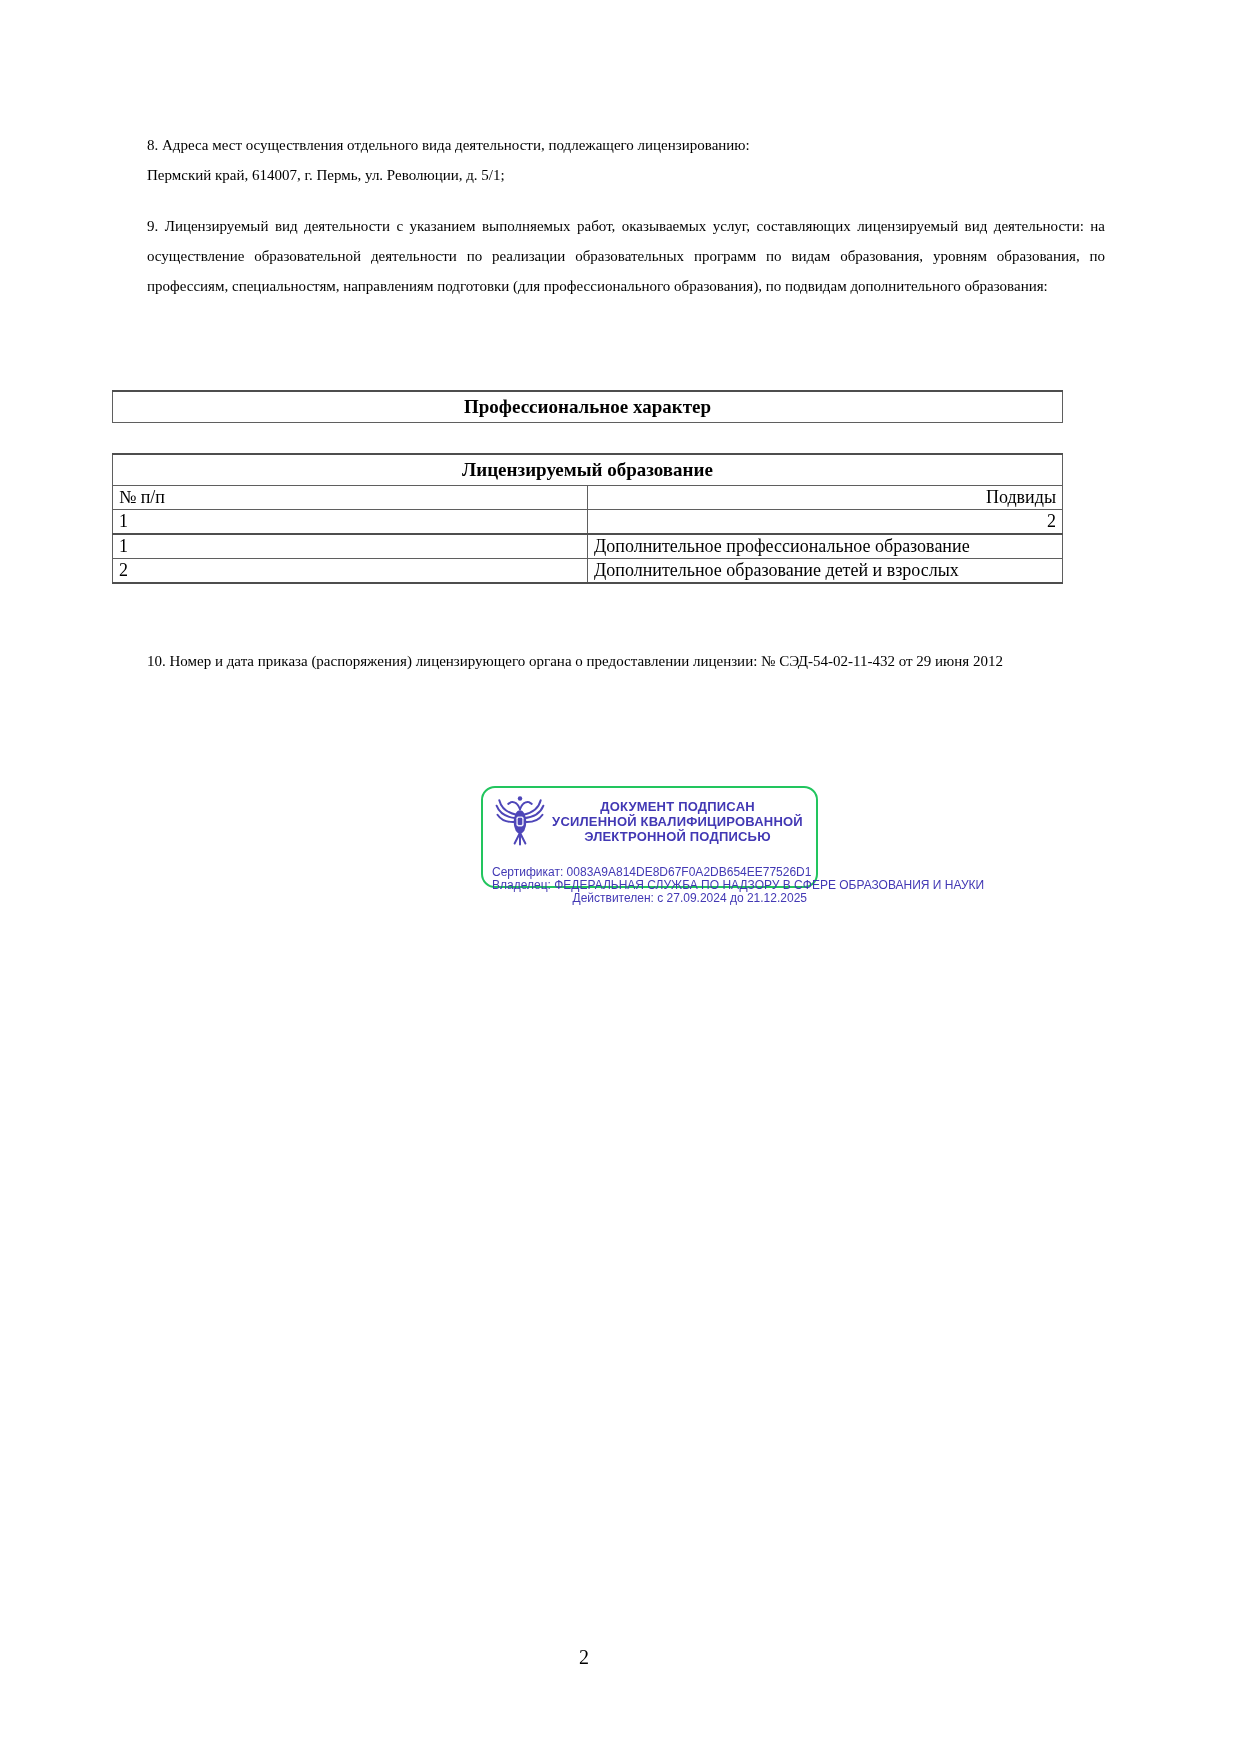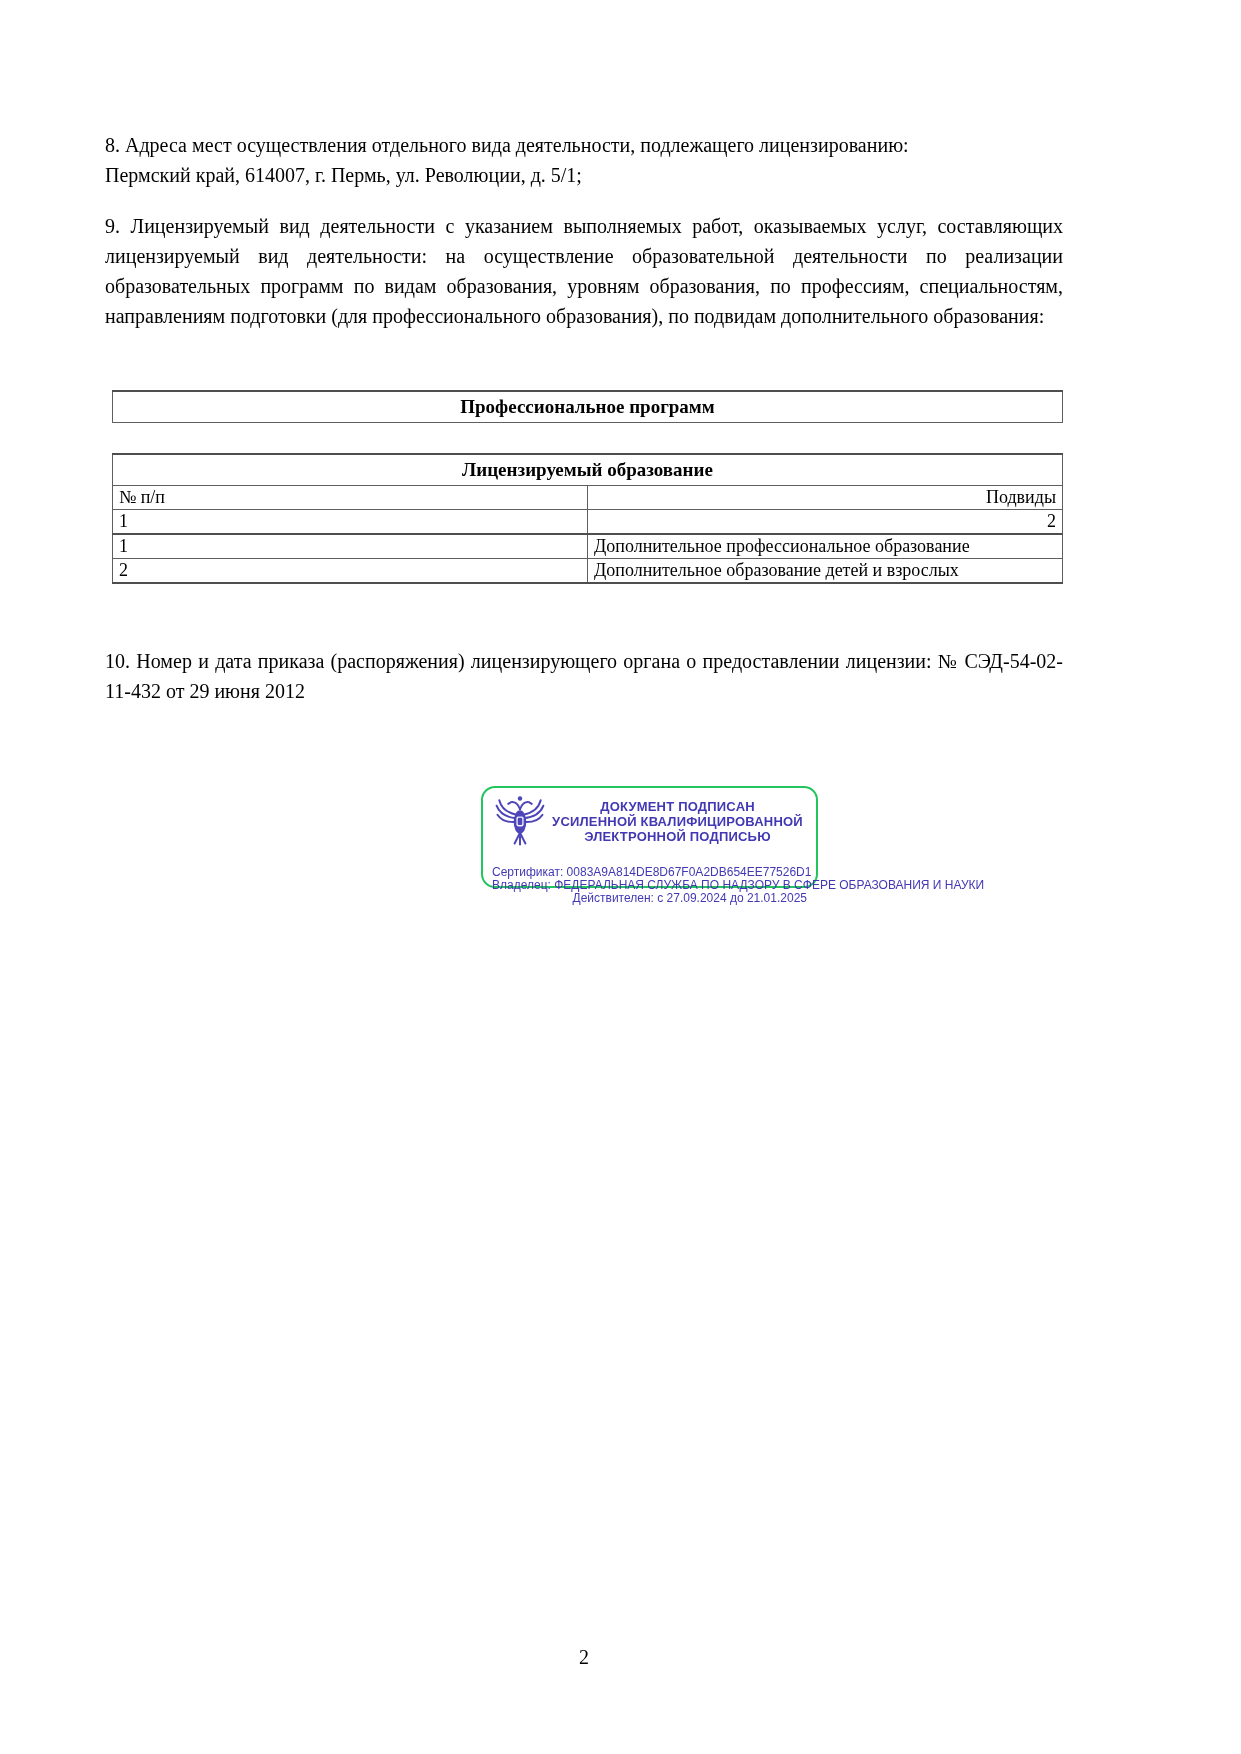--- a/index.html
+++ b/index.html
@@ -6,21 +6,21 @@
   .page{
     position:relative;
     width:1241px;height:1754px;
     margin:0 auto;
     background:#ffffff;
     font-family:"Liberation Serif", serif;
     color:#000;
     overflow:hidden;
   }
   .abs{position:absolute;}
-  .bodytext{font-size:20px;line-height:30px;}
+  .bodytext{font-size:15px;line-height:30px;margin-left:42px;}
   .justify{text-align:justify;}
   #para8{top:130px;left:105px;width:958px;}
   #para9{top:211px;left:105px;width:958px;}
   #para10{top:646px;left:105px;width:958px;}
 
   table{border-collapse:collapse;table-layout:fixed;}
   .doc-table{width:951px;font-size:18px;}
   .doc-table td{border:1px solid #5f5f5f;padding:1px 6px;vertical-align:middle;}
   .table-wrap1{top:390px;left:112px;}
   .table-wrap2{top:453px;left:112px;}
@@ -57,21 +57,21 @@
     <div>8. Адреса мест осуществления отдельного вида деятельности, подлежащего лицензированию:</div>
     <div>Пермский край, 614007, г. Пермь, ул. Революции, д. 5/1;</div>
   </div>
 
   <div id="para9" class="abs bodytext justify">9. Лицензируемый вид деятельности с указанием выполняемых работ, оказываемых услуг, составляющих лицензируемый вид деятельности: на осуществление образовательной деятельности по реализации образовательных программ по видам образования, уровням образования, по профессиям, специальностям, направлениям подготовки (для профессионального образования), по подвидам дополнительного образования:</div>
 
   <div class="abs table-wrap1">
     <table class="doc-table">
       <tbody>
       <tr>
-        <td class="title-cell">Профессиональное программ</td>
+        <td class="title-cell">Профессиональное характер</td>
       </tr>
       </tbody>
     </table>
   </div>
 
   <div class="abs table-wrap2">
     <table class="doc-table">
       <tbody>
       <tr>
         <td class="title-cell" colspan="2">Лицензируемый образование</td>
@@ -123,20 +123,20 @@
       </div>
       <div class="stamp-title">
         <div>ДОКУМЕНТ ПОДПИСАН</div>
         <div>УСИЛЕННОЙ КВАЛИФИЦИРОВАННОЙ</div>
         <div>ЭЛЕКТРОННОЙ ПОДПИСЬЮ</div>
       </div>
     </div>
     <div class="stamp-lines">
       <div>Сертификат: 0083A9A814DE8D67F0A2DB654EE77526D1</div>
       <div>Владелец: ФЕДЕРАЛЬНАЯ СЛУЖБА ПО НАДЗОРУ В СФЕРЕ ОБРАЗОВАНИЯ И НАУКИ</div>
-      <div>Действителен: с 27.09.2024 до 21.01.2025</div>
+      <div>Действителен: с 27.09.2024 до 21.12.2025</div>
     </div>
   </div>
 
 
   <div id="page-number" class="abs">2</div>
 
 </div>
 
 </body></html>

